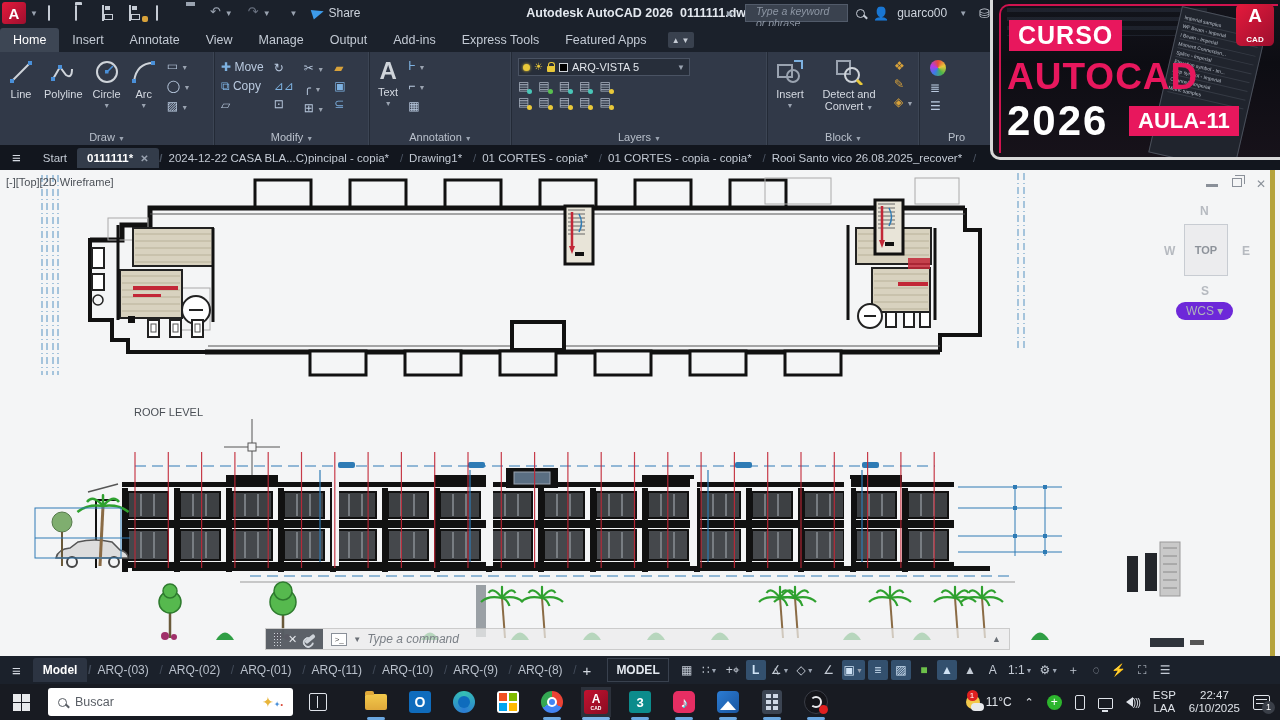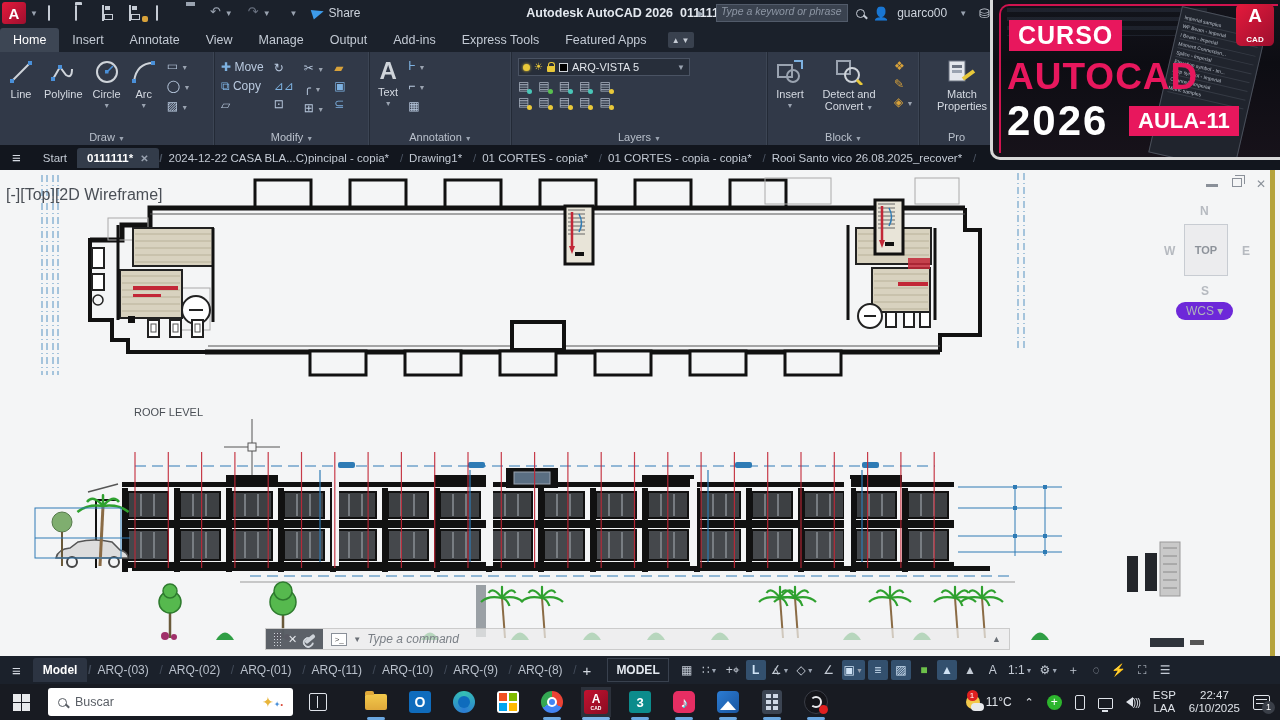--- a/index.html
+++ b/index.html
@@ -23,22 +23,22 @@
   .i-save:after { content:""; position:absolute; left:1px; bottom:0; width:7px; height:4px; border:1px solid #c6ccd5; }
   .badge-dot:after { content:""; position:absolute; right:-3px; bottom:-2px; width:6px; height:6px; border-radius:2px; background:#d8a23a; }
   .badge-blue:after { background:#4a90d9; border-radius:1px; }
   .i-print { width:15px; height:9px; background:#c6ccd5; margin-top:5px; border-radius:1px; position:relative; }
   .i-print:before { content:""; position:absolute; left:3px; top:-4px; width:9px; height:4px; background:#9aa3b0; }
   .arrowch { font-size:13px; color:#9aa3b0; line-height:14px; }
   .share-wrap { display:flex; align-items:center; gap:5px; color:#cdd3dc; margin-left:10px; }
   .share-plane { width:0; height:0; border-left:12px solid #3d9be9; border-top:5px solid transparent; border-bottom:5px solid transparent; transform:rotate(-18deg); }
   .doc-title { position:absolute; left:0; right:0; text-align:center; font-size:12.5px; color:#e3e8ef; font-weight:bold; pointer-events:none; }
   .tb-right { position:absolute; right:290px; display:flex; align-items:center; gap:8px; }
-  .searchbox { width:132px; height:18px; background:#3a424f; border:1px solid #525b6a; color:#8d96a4;
-    font-style:italic; font-size:10.5px; padding:0 4px; }
+  .searchbox { width:103px; height:18px; background:#3a424f; border:1px solid #525b6a; color:#8d96a4;
+    font-style:italic; font-size:10.5px; padding:0 10px; }
   .mag { width:9px; height:9px; border:1.7px solid #c6ccd5; border-radius:50%; position:relative; display:inline-block; }
   .mag:after { content:""; position:absolute; width:5px; height:1.7px; background:#c6ccd5; transform:rotate(45deg); right:-4px; bottom:-1px; }
   .user-ic { color:#4aa3e8; font-size:13px; }
   .cart { font-size:13px; color:#c6ccd5; }
 
   
   .ribbontabs { position:absolute; left:0; top:26px; width:1280px; height:26px; background:#1b212b;
     display:flex; align-items:flex-end; color:#c3cad4; font-size:12.5px; }
   .rtab { padding:5px 13px; cursor:pointer; }
   .rtab.active { background:#3d4654; color:#fff; font-weight:normal; border-radius:3px 3px 0 0; }
@@ -78,21 +78,21 @@
   .filetabs { position:absolute; left:0; top:145px; width:1280px; height:25px; background:#12161e;
     display:flex; align-items:center; color:#c3cad4; font-size:11.5px; }
   .ft-menu { color:#d5dae2; font-size:15px; padding:0 12px; cursor:pointer; }
   .ftab { padding:4px 10px; white-space:nowrap; cursor:pointer; position:relative; }
   .ftab:after { content:"/"; position:absolute; right:-4px; top:4px; color:#4c5563; }
   .ftab.active { background:#333c4a; color:#fff; font-weight:bold; border-radius:3px 3px 0 0; }
   .ftab .close { margin-left:7px; color:#9aa3b0; font-size:10px; }
 
   
   .canvas { position:absolute; left:0; top:170px; width:1280px; height:486px; background:#f4f5f6; overflow:hidden; }
-  .vp-label { position:absolute; left:6px; top:16px; color:#4a4f56; font-size:16px; z-index:5; }
+  .vp-label { position:absolute; left:6px; top:6px; color:#4a4f56; font-size:11px; z-index:5; }
   .winctl { position:absolute; right:14px; top:8px; display:flex; gap:14px; z-index:5; color:#8a9099; }
   .wc-min { width:12px; height:3px; background:#8a9099; margin-top:6px; }
   .wc-res { width:10px; height:9px; border:1.6px solid #8a9099; position:relative; }
   .wc-res:before { content:""; position:absolute; left:2px; top:-4px; width:9px; height:8px; border:1.6px solid #8a9099; border-left:none; border-bottom:none; }
   .wc-close { font-size:12px; line-height:12px; }
   .viewcube { position:absolute; right:28px; top:32px; width:90px; height:120px; z-index:5; color:#b6bac0; font-size:12px; font-weight:bold; }
   .vc-n { position:absolute; left:38px; top:2px; } .vc-s { position:absolute; left:39px; top:82px; }
   .vc-w { position:absolute; left:2px; top:42px; } .vc-e { position:absolute; right:2px; top:42px; }
   .vc-top { position:absolute; left:22px; top:22px; width:44px; height:52px; background:#ececee; border:1px solid #c8ccd2;
     color:#8d929a; font-size:11px; display:flex; align-items:center; justify-content:center; cursor:pointer; }
@@ -392,29 +392,20 @@
       </div>
       <div class="smallcol">
         <span class="sicon g-yel">❖</span>
         <span class="sicon g-yel">✎</span>
         <span class="sicon g-yel">◈ <span class="dd">▼</span></span>
       </div>
       <div class="panel-label"><span>Block</span> <span class="dd">▼</span></div>
     </div>
 
     <div class="panel" style="flex:1; display:flex; gap:10px; padding-left:10px;">
-      <div class="bigbtn" style="width:64px;">
-        <svg class="ic" width="30" height="26">
-            <rect x="2" y="2" width="16" height="20" fill="#e4e7ec" stroke="#6a7280"></rect>
-            <rect x="5" y="6" width="10" height="3" fill="#6a7280"></rect>
-            <rect x="5" y="11" width="10" height="3" fill="#9aa3b0"></rect>
-            <line x1="16" y1="20" x2="27" y2="12" stroke="#e8c83a" stroke-width="4"></line>
-          </svg>
-        <span style="text-align:center; line-height:12px;">Match Properties</span>
-      </div>
       <div class="smallcol">
         <span style="width:16px;height:16px;border-radius:50%;background:conic-gradient(#e84a3a,#e8c83a,#4ab54a,#3a7be8,#b53ae8,#e84a3a);"></span>
         <span class="sicon">≣</span>
         <span class="sicon">☰</span>
       </div>
       <div class="panel-label" style="text-align:left; padding-left:28px;"><span>Pro</span></div>
     </div>
   </div>
 
   <div class="filetabs">

